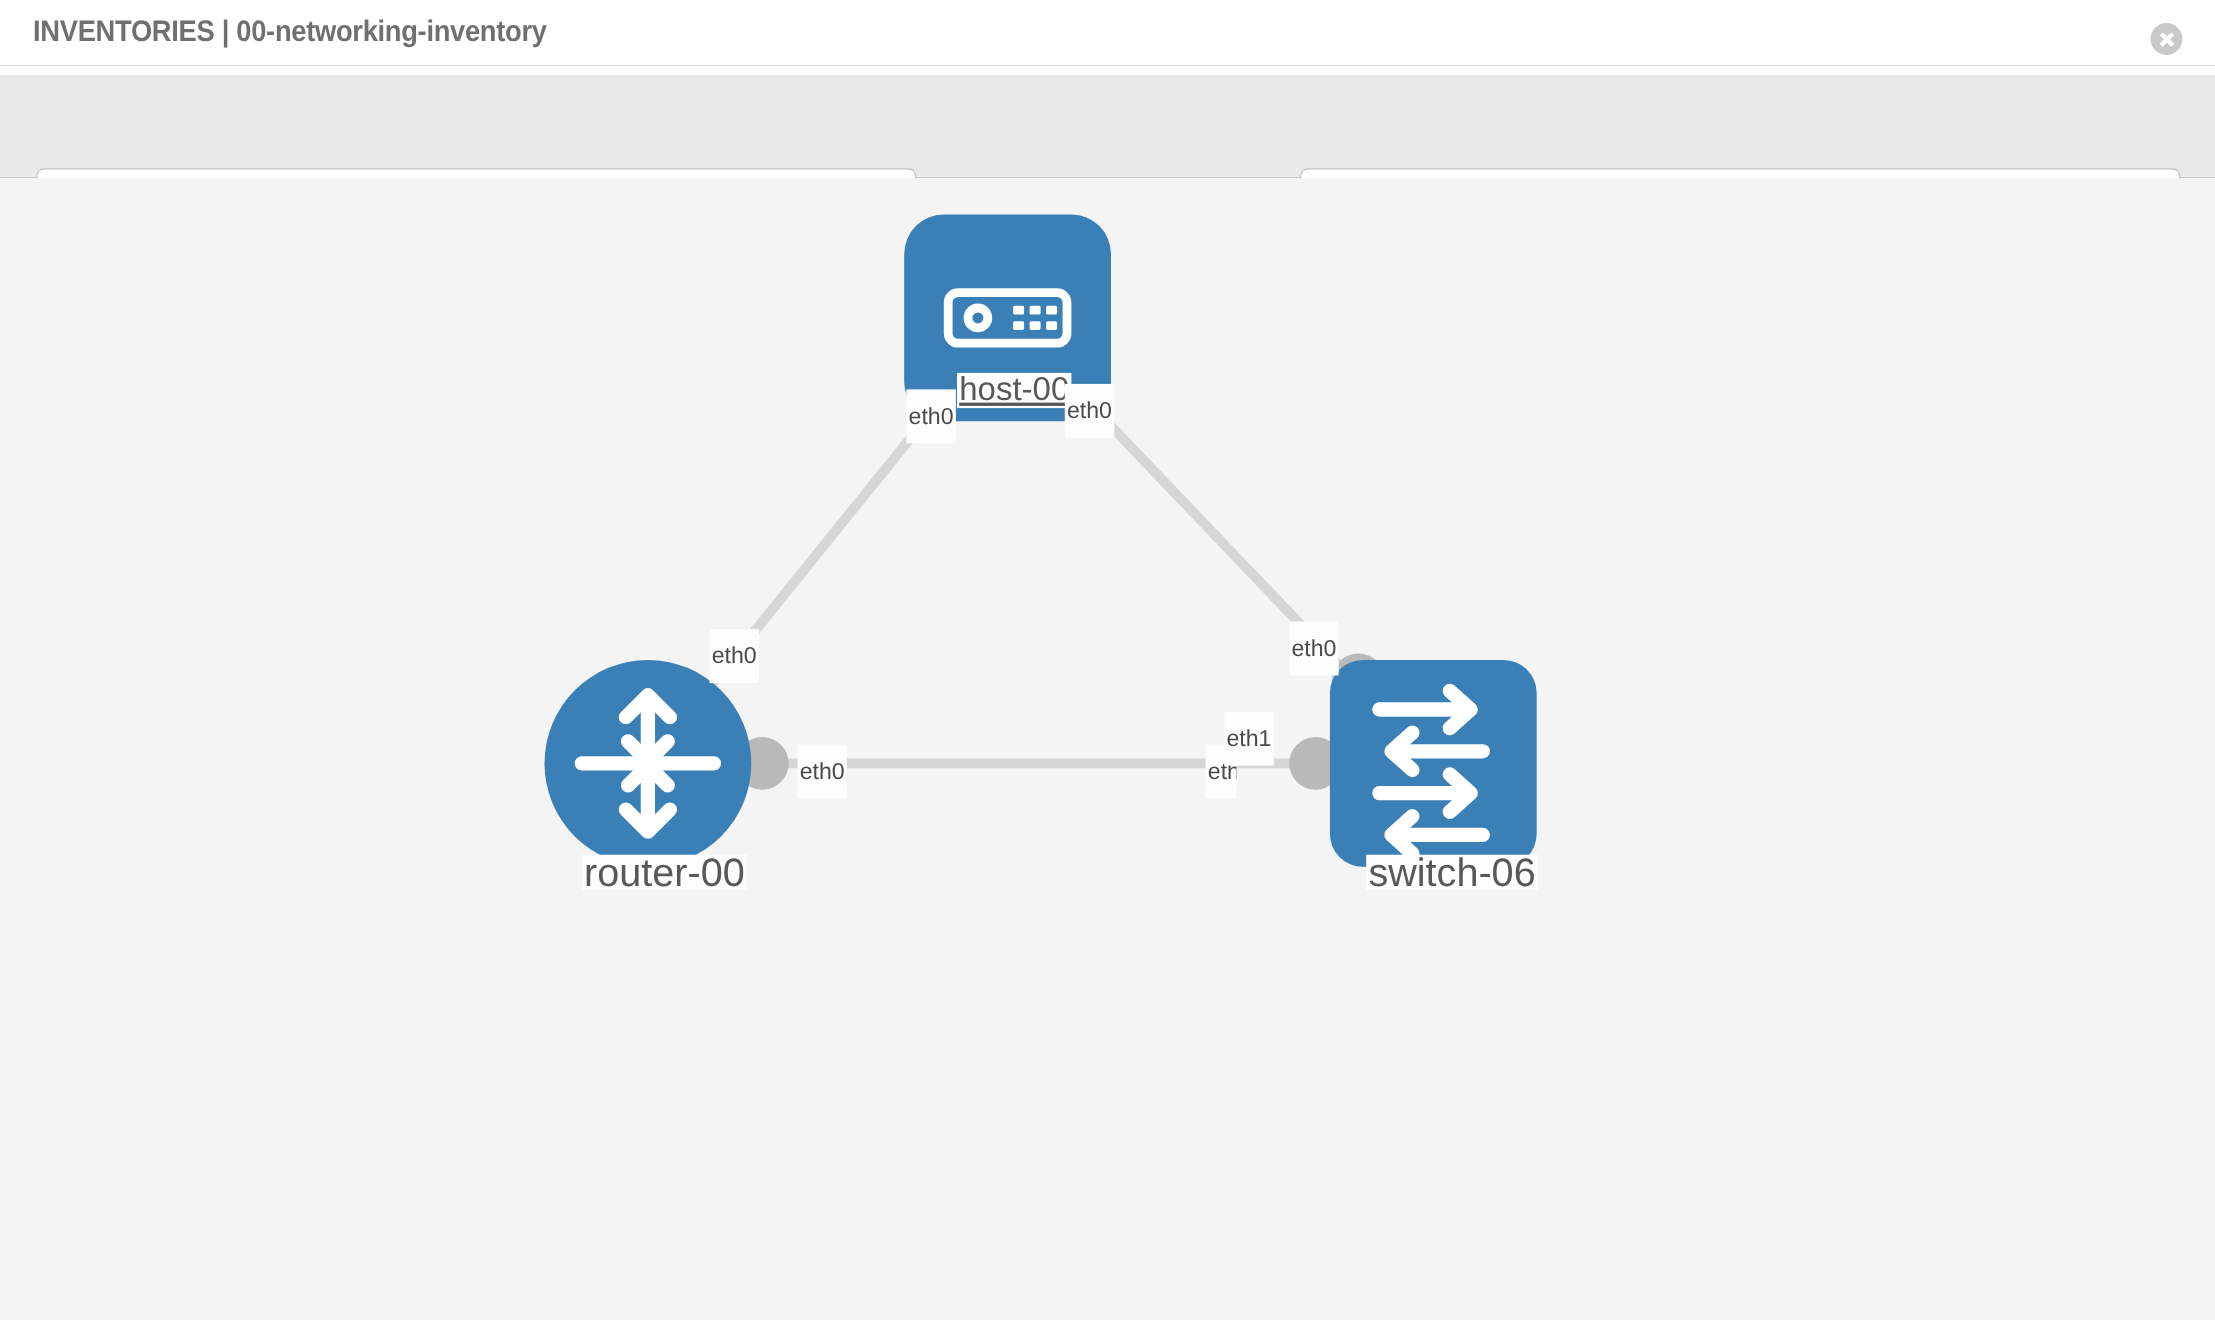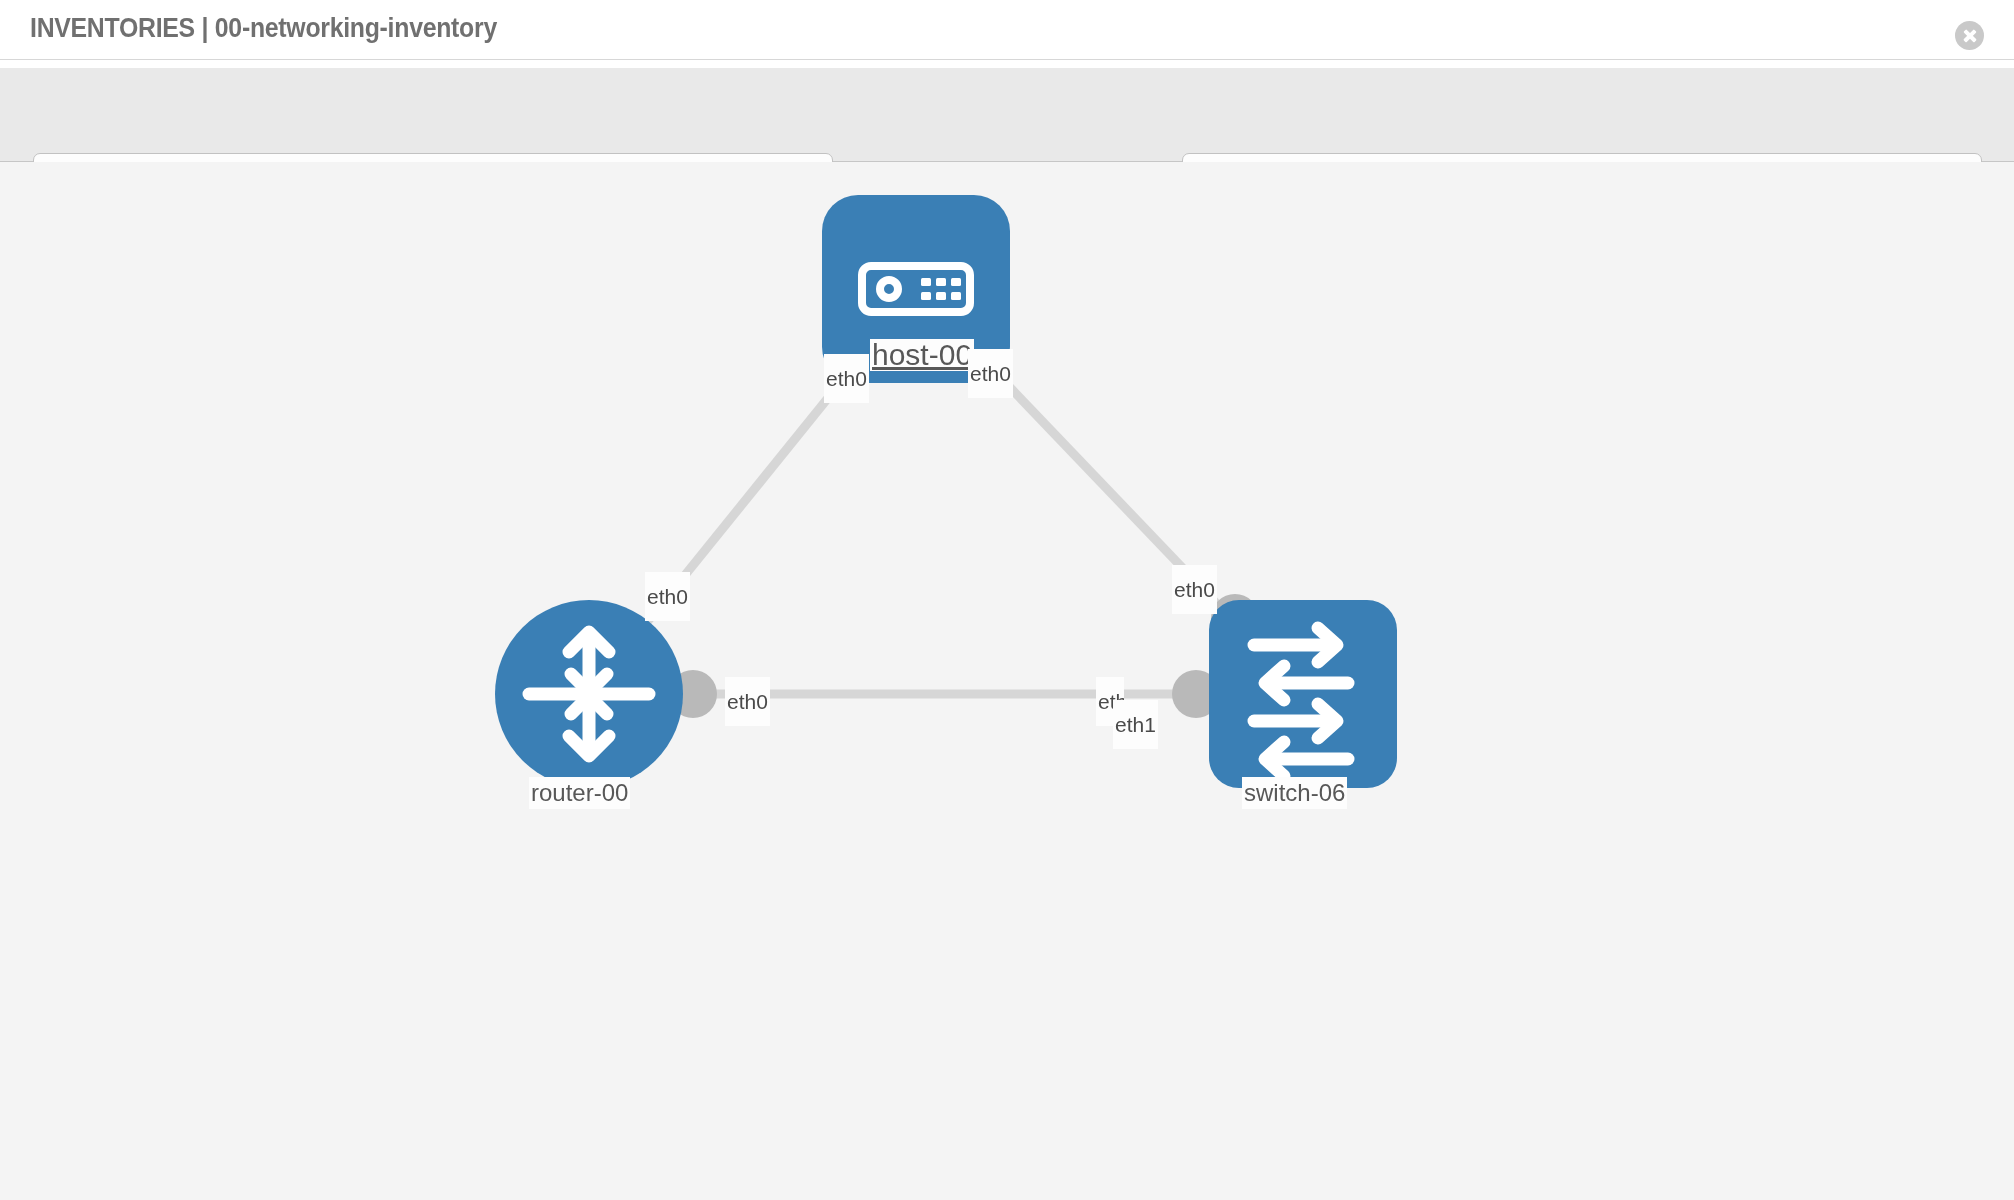--- a/index.html
+++ b/index.html
@@ -116,21 +116,21 @@
   #topology-svg {
     position: absolute;
     left: 0; top: 0;
     width: 2014px; height: 1038px;
   }
 
   .node-label {
     position: absolute;
     background: #fdfdfd;
     color: #585858;
-    font-size: 24px;
+    font-size: 36px;
     white-space: nowrap;
     padding: 0 2px;
     line-height: 32px;
   }
   .iface-label {
     position: absolute;
     background: #fdfdfd;
     color: #4a4a4a;
     font-size: 21px;
     white-space: nowrap;
@@ -247,16 +247,16 @@
     <div class="node-label" style="left:870px; top:177px; font-size:30px;text-decoration:underline;">host-00</div>
     <div class="node-label" style="left:529px; top:615px;">router-00</div>
     <div class="node-label" style="left:1242px; top:615px;">switch-06</div>
 
     <div class="iface-label" style="left:824px; top:192px;">eth0</div>
     <div class="iface-label" style="left:968px; top:187px;">eth0</div>
     <div class="iface-label" style="left:645px; top:410px;">eth0</div>
     <div class="iface-label" style="left:1172px; top:403px;">eth0</div>
     <div class="iface-label" style="left:725px; top:515px;">eth0</div>
     <div class="iface-label" style="left:1096px; top:515px; overflow:hidden; width:28px;">eth0</div>
-    <div class="iface-label" style="left:1113px; top:538px;">eth1</div>
+    <div class="iface-label" style="left:1113px; top:485px;">eth1</div>
 
   </div>
 </div>
 
 </body></html>

